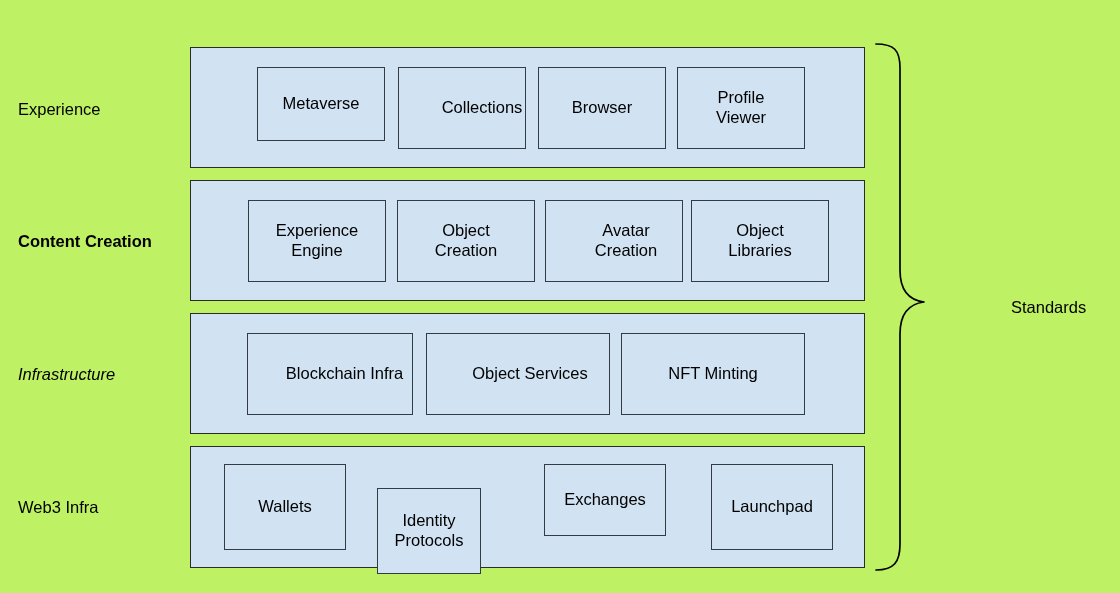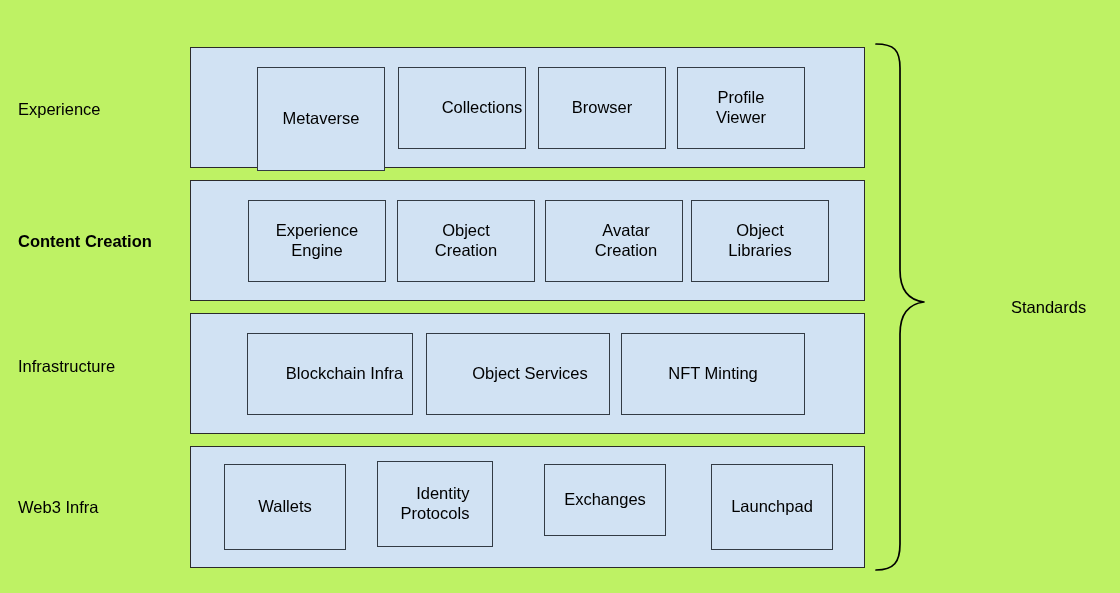--- a/index.html
+++ b/index.html
@@ -81,27 +81,27 @@
 </style>
 </head>
 <body>
 
 <div id="canvas">
 
   <div class="row-label" style="top:100px;">Experience</div>
 
   <div class="row-label" style="top:232px;font-weight:bold;">Content Creation</div>
 
-  <div class="row-label" style="top:357px;">Infrastructure</div>
+  <div class="row-label" style="top:365px;font-style:italic;">Infrastructure</div>
 
   <div class="row-label" style="top:498px;">Web3 Infra</div>
 
   <div class="layer" style="top:47px;height:121px;">
   </div>
-  <div class="cell" style="left:257px;top:67px;width:128px;height:104px;">Metaverse</div>
+  <div class="cell" style="left:257px;top:67px;width:128px;height:74px;">Metaverse</div>
   <div class="cell" style="left:398px;top:67px;width:128px;height:82px;padding-left:40px;">Collections</div>
   <div class="cell" style="left:538px;top:67px;width:128px;height:82px;">Browser</div>
   <div class="cell" style="left:677px;top:67px;width:128px;height:82px;">Profile
 Viewer</div>
 
   <div class="layer" style="top:180px;height:121px;">
   </div>
   <div class="cell" style="left:248px;top:200px;width:138px;height:82px;">Experience
 Engine</div>
   <div class="cell" style="left:397px;top:200px;width:138px;height:82px;">Object
@@ -113,21 +113,21 @@
 
   <div class="layer" style="top:313px;height:121px;">
   </div>
   <div class="cell" style="left:247px;top:333px;width:166px;height:82px;padding-left:29px;">Blockchain Infra</div>
   <div class="cell" style="left:426px;top:333px;width:184px;height:82px;padding-left:24px;">Object Services</div>
   <div class="cell" style="left:621px;top:333px;width:184px;height:82px;">NFT Minting</div>
 
   <div class="layer" style="top:446px;height:122px;">
   </div>
   <div class="cell" style="left:209px;top:464px;width:122px;height:86px;margin-left:15px;">Wallets</div>
-  <div class="cell" style="left:377px;top:461px;width:116px;height:86px;text-align:right;">Identity
+  <div class="cell" style="left:377px;top:488px;width:104px;height:86px;">Identity
 Protocols</div>
   <div class="cell" style="left:544px;top:464px;width:122px;height:72px;">Exchanges</div>
   <div class="cell" style="left:711px;top:464px;width:122px;height:86px;">Launchpad</div>
 
   <div id="brace-wrap">
     <svg width="80" height="540" viewBox="0 0 80 540" fill="none" xmlns="http://www.w3.org/2000/svg" aria-hidden="true">
       <path d="M 4 6
                C 22 6, 28 12, 28 30
                L 28 232
                C 28 252, 36 262, 52 264

